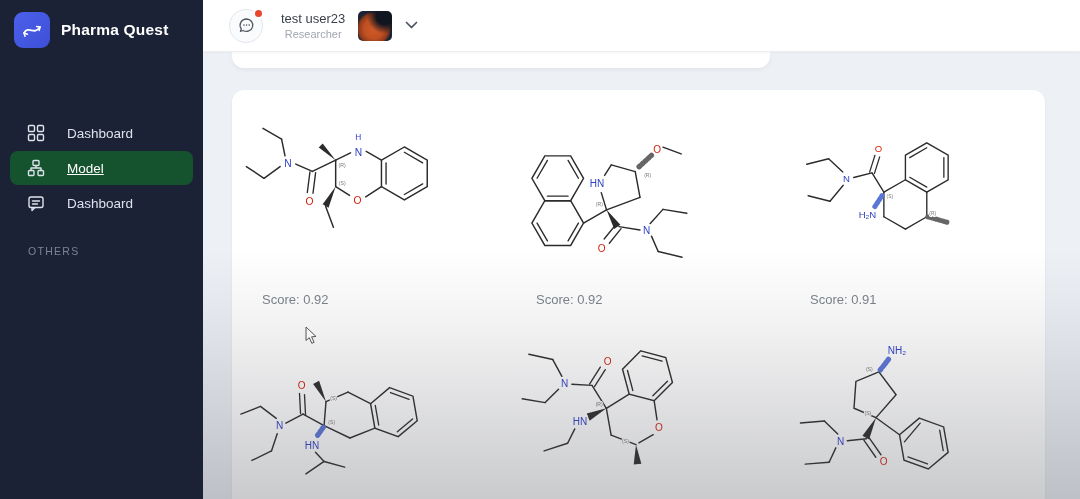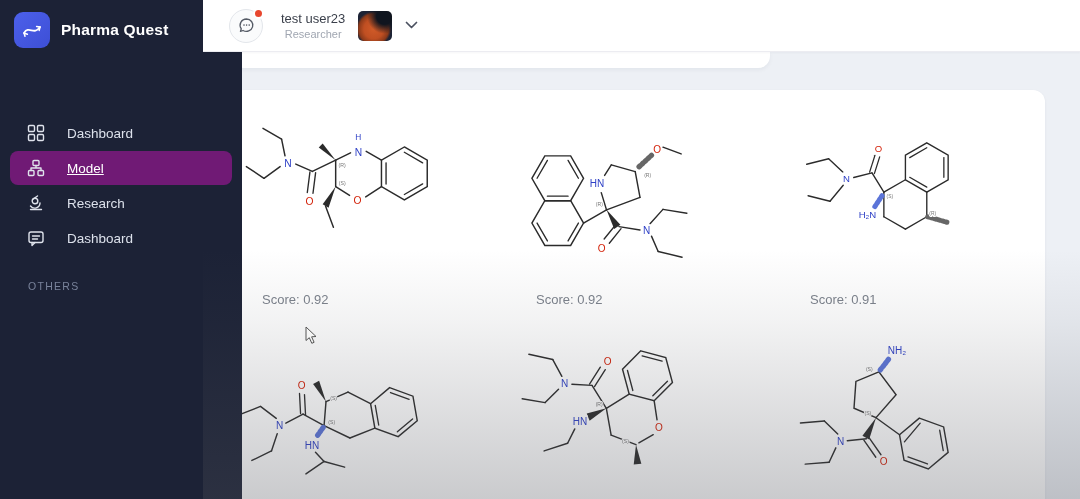--- a/index.html
+++ b/index.html
@@ -2,27 +2,27 @@
 <html><head>
 <meta charset="utf-8">
 <style>
   * { margin:0; padding:0; box-sizing:border-box; }
   html,body { width:1080px; height:499px; overflow:hidden; }
   body { font-family:"Liberation Sans", sans-serif; background:#edf0f5; position:relative; }
 
   .app { position:absolute; inset:0; width:1080px; height:499px; overflow:hidden; }
 
   
-  .sidebar { position:absolute; left:0; top:0; width:242px; height:499px; background:#1c2236; z-index:3; }
+  .sidebar { position:absolute; left:0; top:0; width:203px; height:499px; background:#1c2236; z-index:3; }
   .brand { display:flex; align-items:center; gap:11px; padding:12px 14px; }
   .brand-icon { width:36px; height:36px; border-radius:9px; background:linear-gradient(135deg,#4c60ea,#3d4fd6); display:flex; align-items:center; justify-content:center; flex:0 0 auto; }
   .brand-name { color:#ffffff; font-size:15.5px; font-weight:bold; letter-spacing:.2px; }
   .nav { margin-top:56px; }
   .nav-item { display:flex; align-items:center; gap:22px; height:34px; margin:1px 10px; padding-left:17px; border-radius:8px; color:#dce1eb; font-size:13.5px; cursor:pointer; }
-  .nav-item.active { background:#701a75; color:#ffffff;text-decoration:underline; }
+  .nav-item.active { background:#14532d; color:#ffffff;text-decoration:underline; }
   .nav-item svg { flex:0 0 auto; }
   .section-label { margin:25px 0 7px 28px; font-size:10.5px; letter-spacing:1.3px; color:#79839b; }
 
   
   .main { position:absolute; left:203px; top:0; right:0; bottom:0; background:#edf0f5; }
   .header { position:relative; z-index:4; height:52px; background:#ffffff; border-bottom:1px solid #ececf1; box-shadow:0 1px 2px rgba(20,30,50,.04); display:flex; align-items:center; padding-left:26px; }
   .chat-btn { position:relative; width:34px; height:34px; border-radius:50%; background:#fafbfc; border:1px solid #e3e6eb; display:flex; align-items:center; justify-content:center; margin-right:18px; cursor:pointer; }
   .chat-dot { position:absolute; top:-2px; right:-2px; width:11px; height:11px; border-radius:50%; background:#e8472e; border:2px solid #ffffff; }
   .user-block { display:flex; flex-direction:column; align-items:center; margin-right:13px; }
   .user-name { font-size:13px; color:#3a3f4a; line-height:16px; }
@@ -88,28 +88,20 @@
         <span>Dashboard</span>
       </div>
       <div class="nav-item active">
         <svg class="sideicon" width="18" height="18" viewBox="0 0 18 18">
           <rect x="6" y="1.5" width="6" height="5" rx="1"></rect>
           <path d="M9,6.5 V9 M4,11.5 V9 H14 V11.5"></path>
           <rect x="1.5" y="11.5" width="5.5" height="5" rx="1"></rect>
             <rect x="11" y="11.5" width="5.5" height="5" rx="1"></rect>
         </svg>
         <span>Model</span>
-      </div>
-      <div class="nav-item">
-        <svg class="sideicon" width="18" height="18" viewBox="0 0 18 18">
-          <circle cx="8" cy="7" r="2.8"></circle>
-          <path d="M10.5,2 L6.2,5 M13,9 a5.3,5.3 0 0 1 -9.5,3"></path>
-          <path d="M3.5,15.5 H14.5"></path>
-        </svg>
-        <span>Research</span>
       </div>
       <div class="nav-item">
         <svg class="sideicon" width="18" height="18" viewBox="0 0 18 18">
           <rect x="2" y="3" width="14" height="10.5" rx="2"></rect>
           <path d="M5,13.5 V16.5 L8,13.5"></path>
           <path d="M5.5,7 H12.5 M5.5,10 H10.5"></path>
         </svg>
         <span>Dashboard</span>
       </div>
 

